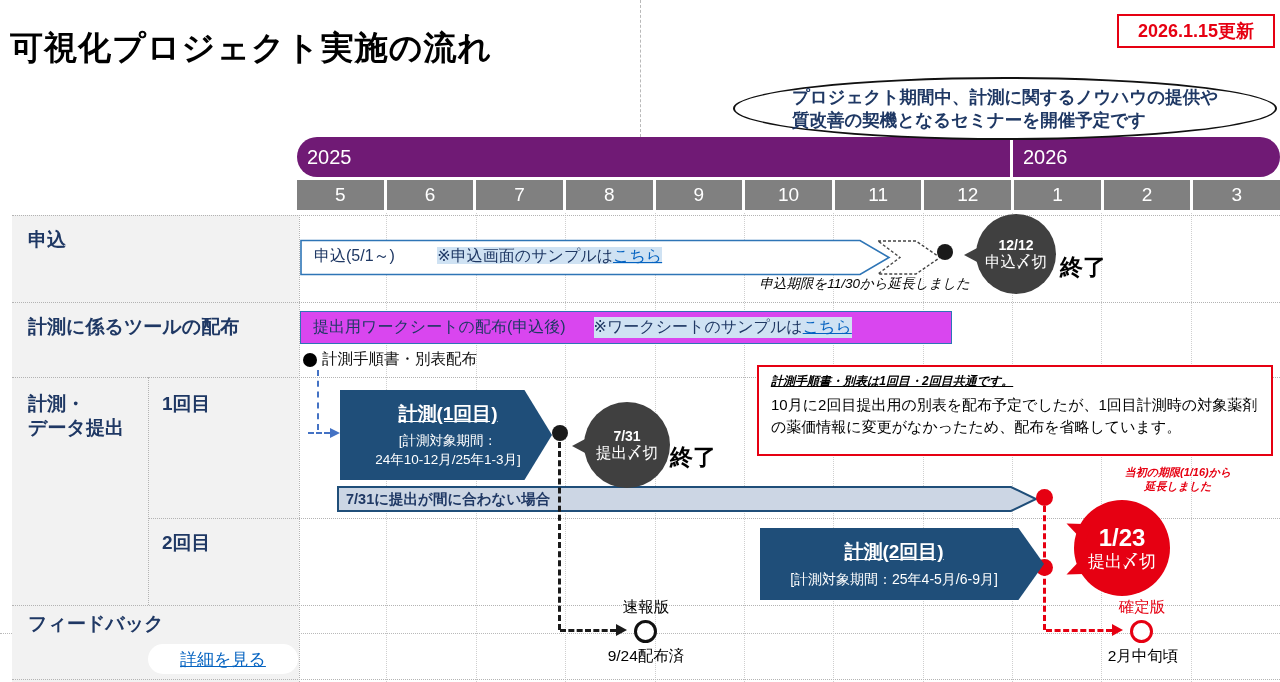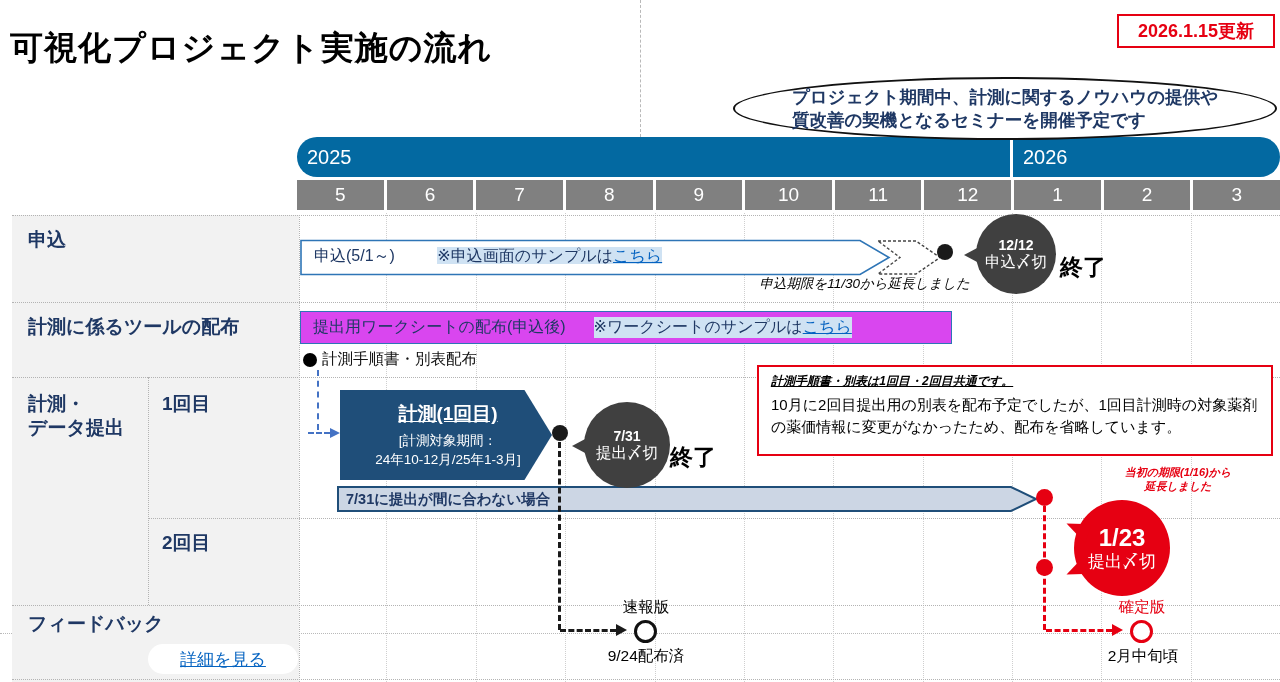--- a/index.html
+++ b/index.html
@@ -10,21 +10,21 @@
   
   .vguide{border-left:1px dashed #b9b9b9;width:0;}
   .hguide{border-top:1px dotted #b9b9b9;height:0;}
   .mgrid{border-left:1px dotted #cfcfcf;width:0;top:213px;height:469px;}
   .rowline{border-top:1px dotted #b3b3b3;height:0;}
   .colline{border-left:1px dotted #b3b3b3;width:0;}
   
   .labelbg{left:12px;width:287px;background:#f2f2f2;}
   .rowlabel{color:#1f3864;font-weight:700;font-size:19px;line-height:1.25;}
   
-  .yearband{background:#0369a1;color:#fff;font-size:20px;border-radius:20px;}
+  .yearband{background:#701a75;color:#fff;font-size:20px;border-radius:20px;}
   .monthcells{display:flex;gap:3px;}
   .mcell{flex:1;background:#808080;color:#fff;font-size:19px;display:flex;align-items:center;justify-content:center;}
   
   .navy{color:#1f3864;}
   .hl{background:#cfe2f3;}
   a.lnk{color:#0563c1;text-decoration:underline;cursor:pointer;}
   .italic{font-style:italic;}
   .done{font-weight:700;font-size:23px;color:#000;}
   
   .bubble{border-radius:50%;color:#fff;text-align:center;display:flex;flex-direction:column;align-items:center;justify-content:center;}
@@ -179,20 +179,24 @@
   </svg>
   <div class="abs navy" style="left:346px;top:490px;font-size:14.5px;font-weight:600;">7/31に提出が間に合わない場合</div>
 
   <div class="abs pre italic" style="left:1078px;top:465px;width:200px;text-align:center;color:#e60012;font-size:11px;font-weight:600;line-height:1.3;">当初の期限(1/16)から
 延長しました</div>
 
   <div class="abs dashv-r" style="left:1043px;top:497px;height:133px;"></div>
   <div class="abs dotr" style="left:1036px;top:489px;width:17px;height:17px;"></div>
   <div class="abs dotr" style="left:1036px;top:559px;width:17px;height:17px;"></div>
 
+  <div class="abs navyarrow" style="left:760px;top:528px;width:284px;height:72px;clip-path:polygon(0 0,91% 0,100% 50%,91% 100%,0 100%);display:flex;flex-direction:column;justify-content:center;padding-right:16px;box-sizing:border-box;">
+    <div class="t">計測(2回目)</div>
+    <div class="p" style="font-size:14px;">[計測対象期間：25年4-5月/6-9月]</div>
+  </div>
   <div class="abs bubble redbub" style="left:1074px;top:500px;width:96px;height:96px;z-index:6;">
     <span class="tail" style="left:-9px;top:20px;border-top:7px solid transparent;border-bottom:13px solid transparent;border-right:24px solid #e60012;transform:rotate(18deg);"></span>
     <span class="tail" style="left:-9px;bottom:18px;border-top:13px solid transparent;border-bottom:7px solid transparent;border-right:24px solid #e60012;transform:rotate(-18deg);"></span>
     <span class="d1" style="font-size:24px;">1/23</span>
     <span class="d2" style="font-size:17px;">提出〆切</span>
   </div>
 
   <div class="abs dashv-b" style="left:558px;top:442px;height:188px;"></div>
   <div class="abs dashh-b" style="left:560px;top:629px;width:56px;"></div>
   <div class="abs ah ah-b" style="left:616px;top:624px;"></div>

